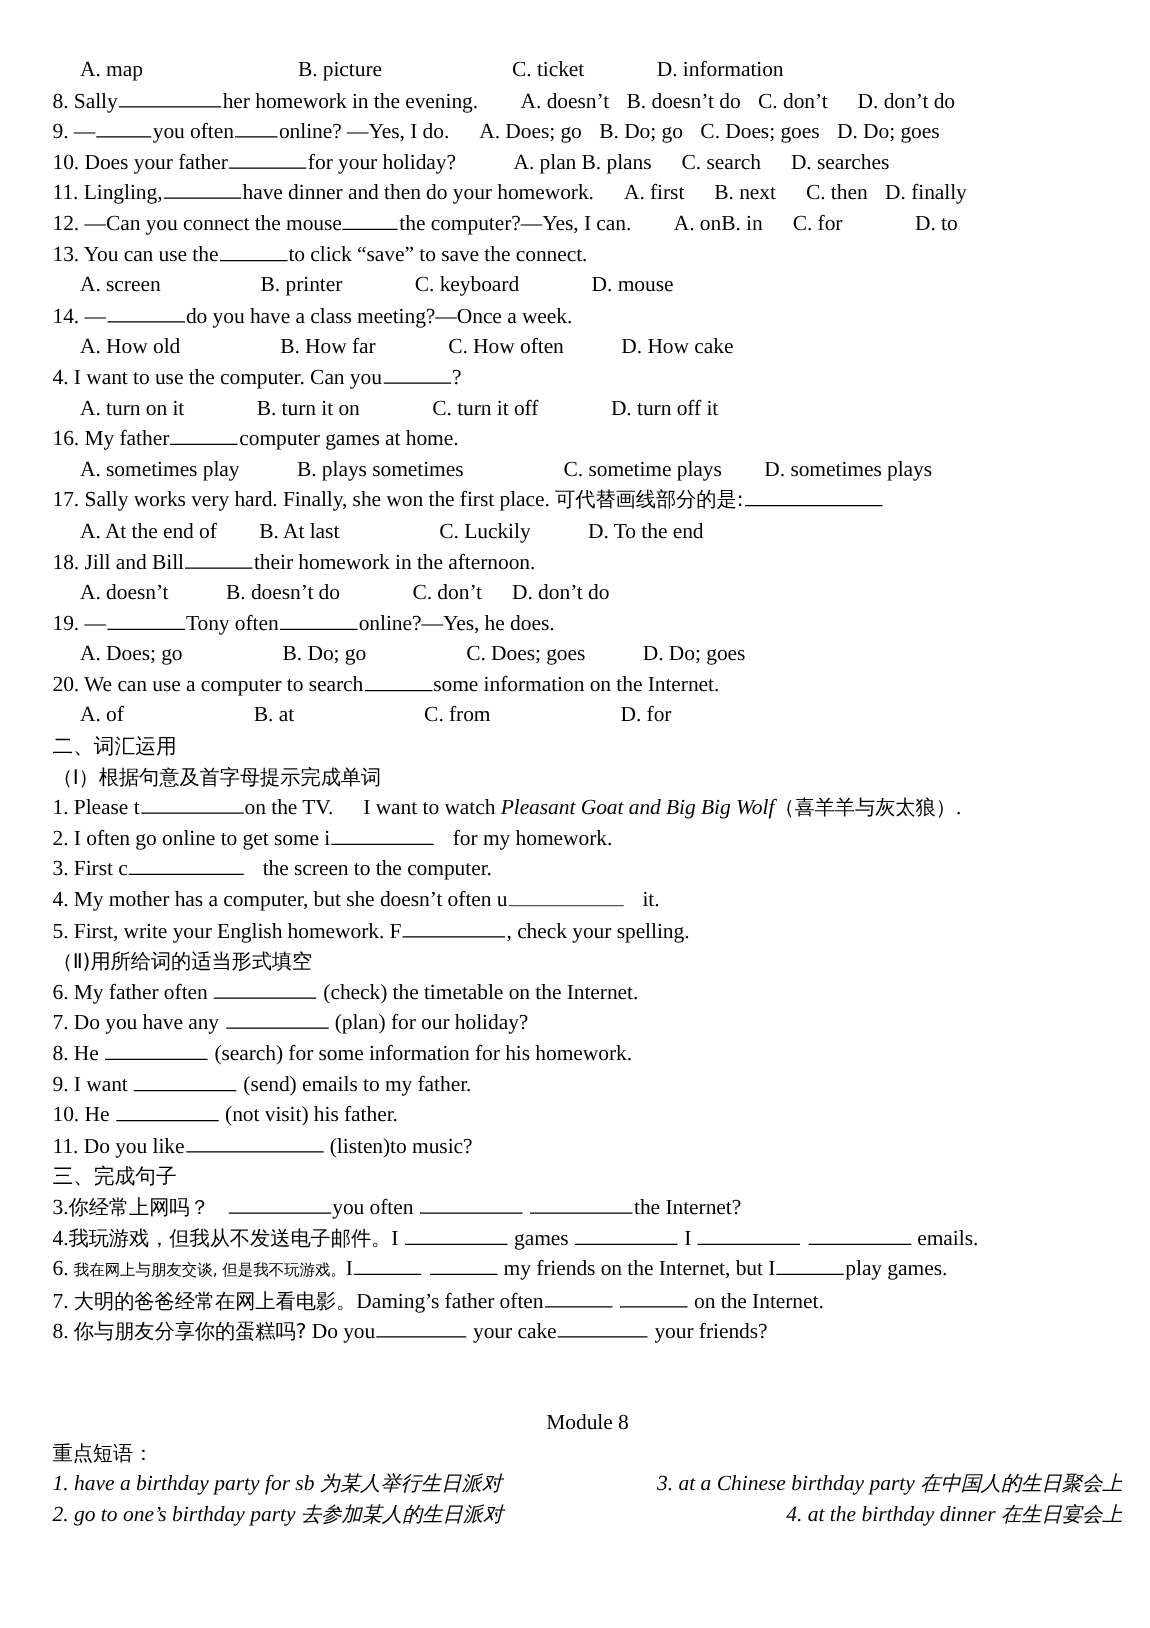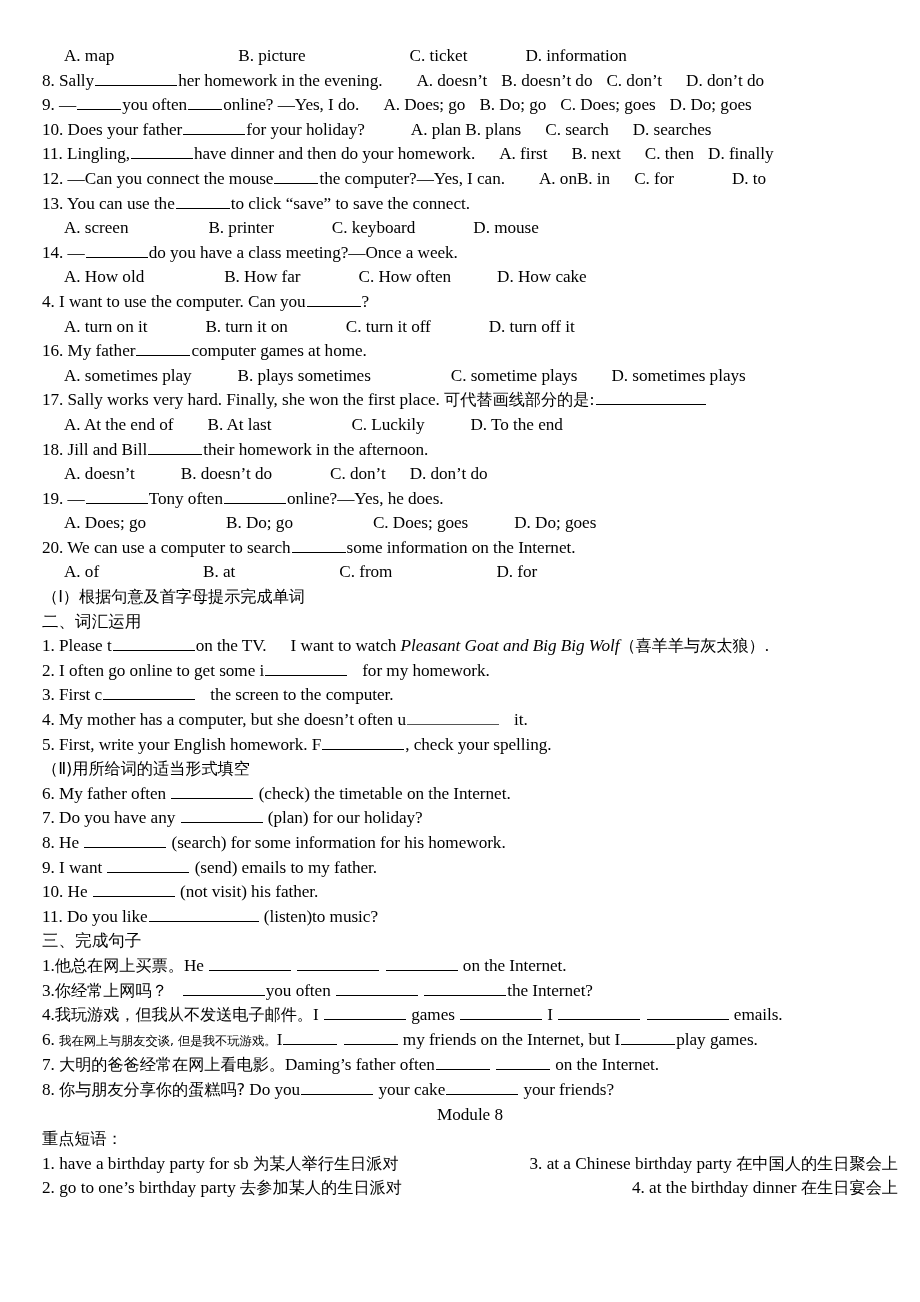--- a/index.html
+++ b/index.html
@@ -62,30 +62,31 @@
   .w10 { width: 92px; }
   .w12 { width: 110px; }
   .sp2 { display: inline-block; width: 14px; }
   .sp3 { display: inline-block; width: 24px; }
   .sp4 { display: inline-block; width: 34px; }
   .sp5 { display: inline-block; width: 46px; }
   .sp6 { display: inline-block; width: 58px; }
   .sp8 { display: inline-block; width: 80px; }
   .sp10 { display: inline-block; width: 104px; }
   .sp12 { display: inline-block; width: 124px; }
-  .center { text-align: center; }
+  .center { text-align: center; margin-top: 48px; }
   .cols {
     display: flex;
     width: 100%;
   }
   .col-l { width: 440px; padding-right: 8px; box-sizing: border-box; }
   .col-r { width: 420px; box-sizing: border-box; text-align: right; }
   .phr {
     font-size: 17.2px;
     line-height: 24.6px;
+    font-style: italic;
   }
   .phr .cn { font-size: 16.2px; }
 </style>
 </head>
 <body>
 
 <div id="sheet">
 
   <div class="line indent">
     <span>A. map</span><span class="sp12"></span><span>B. picture</span><span class="sp10"></span><span>C. ticket</span><span class="sp6"></span><span>D. information</span>
@@ -176,24 +177,24 @@
 
   <div class="line">
     <span>20.</span>
     <span>We can use a computer to search</span><span class="bl w6"></span><span>some information on the Internet.</span>
   </div>
   <div class="line indent">
     <span>A. of</span><span class="sp10"></span><span>B. at</span><span class="sp10"></span><span>C. from</span><span class="sp10"></span><span>D. for</span>
   </div>
 
   <div class="line">
+    <span class="cn-head">二、词汇运用</span>
+  </div>
+  <div class="line">
     <span class="cn">（Ⅰ）根据句意及首字母提示完成单词</span>
-  </div>
-  <div class="line">
-    <span class="cn-head">二、词汇运用</span>
   </div>
 
   <div class="line">
     <span>1.</span>
     <span>Please t</span><span class="bl w9"></span><span>on the TV.</span><span class="sp3"></span><span>I want to watch</span>
     <span class="it">Pleasant Goat and Big Big Wolf</span><span class="cn">（喜羊羊与灰太狼）</span><span>.</span>
   </div>
 
   <div class="line">
     <span>2.</span>
@@ -241,23 +242,20 @@
   </div>
   <div class="line">
     <span>11.</span>
     <span>Do you like</span><span class="bl w12"></span> <span>(listen)to music?</span>
   </div>
 
   <div class="line">
     <span class="cn-head">三、完成句子</span>
   </div>
 
-  <div class="line">
-    <span>1.</span><span class="cn">他总在网上买票。</span><span>He</span> <span class="bl w9"></span> <span class="bl w9"></span> <span class="bl w8"></span> <span>on the Internet.</span>
-  </div>
 
 
   <div class="line">
     <span>3.</span><span class="cn">你经常上网吗？</span><span class="sp2"></span><span class="bl w9"></span><span>you often</span> <span class="bl w9"></span> <span class="bl w9"></span><span>the Internet?</span>
   </div>
 
   <div class="line">
     <span>4.</span><span class="cn">我玩游戏，但我从不发送电子邮件。</span><span>I</span> <span class="bl w9"></span> <span>games</span> <span class="bl w9"></span> <span>I</span> <span class="bl w9"></span> <span class="bl w9"></span> <span>emails.</span>
   </div>
 

